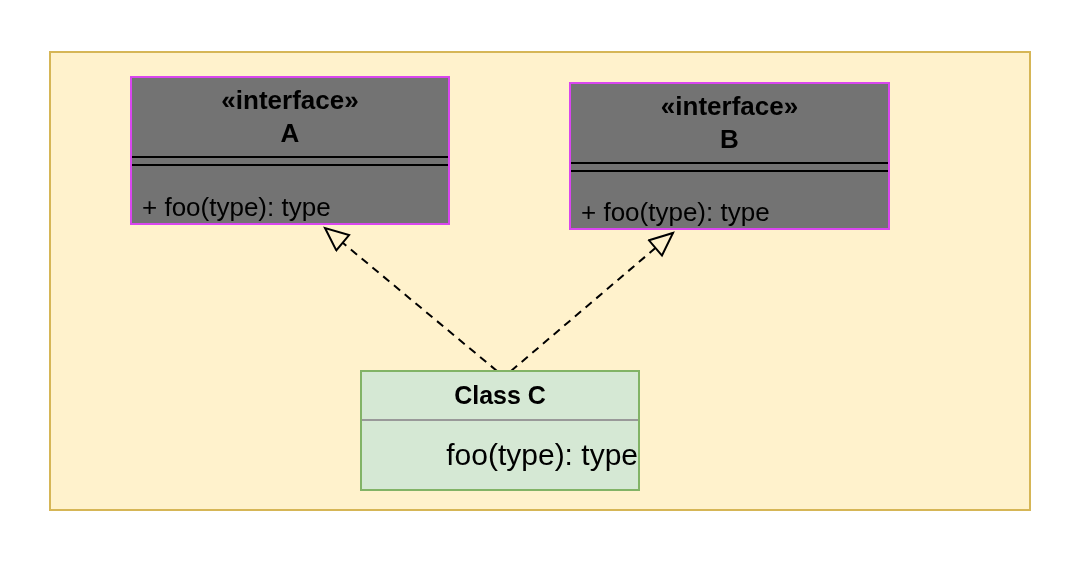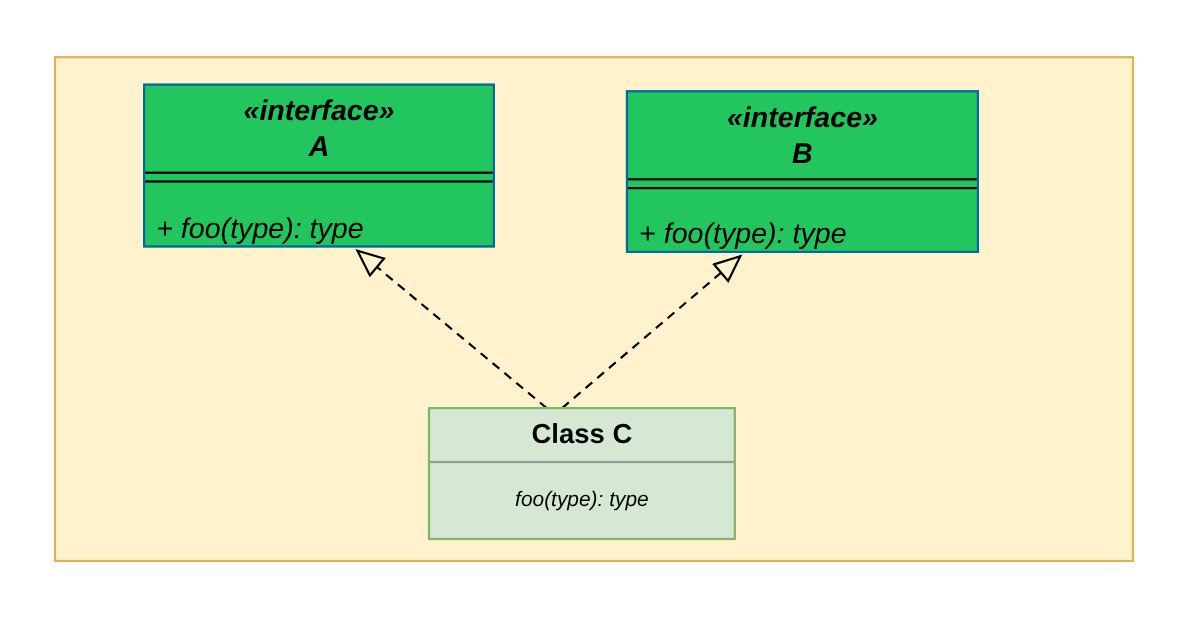--- a/index.html
+++ b/index.html
@@ -34,26 +34,25 @@
     top: 0;
     width: 1082px;
     height: 562px;
     pointer-events: none;
   }
   svg.edges line { pointer-events: stroke; }
 
   
   .iface {
     position: absolute;
-    background: #22c55e;
-    border: 2px solid #0369a1;
+    background: #737373;
+    border: 2px solid #d946ef;
     display: flex;
     flex-direction: column;
     box-sizing: border-box;
-    font-style: italic;
   }
   .iface-a { left: 130px; top: 76px;  width: 320px; height: 149px; }
   .iface-b { left: 569px; top: 82px;  width: 321px; height: 148px; }
   .iface-header {
     height: 78px;
     border-bottom: 2px solid #000000;
     display: flex;
     flex-direction: column;
     align-items: center;
     justify-content: center;
@@ -69,21 +68,21 @@
     flex: 1;
     display: flex;
     align-items: flex-end;
     padding-left: 10px;
     font-size: 26px;
   }
 
   
   .klass {
     position: absolute;
-    left: 389px;
+    left: 360px;
     top: 370px;
     width: 280px;
     height: 121px;
     background: #D5E8D4;
     border: 2px solid #82B366;
     display: flex;
     flex-direction: column;
     box-sizing: border-box;
   }
   .klass-header {
@@ -92,23 +91,22 @@
     display: flex;
     align-items: center;
     justify-content: center;
     font-weight: bold;
     font-size: 25px;
   }
   .klass-methods {
     flex: 1;
     display: flex;
     align-items: center;
-    justify-content: center;
-    font-size: 19px;
-    font-style: italic;
+    justify-content: flex-end;
+    font-size: 30px;
   }
 </style>
 </head>
 <body>
 
 <div class="canvas">
 
   <div class="boundary"></div>
 
   <svg class="edges" viewBox="0 0 1082 562" xmlns="http://www.w3.org/2000/svg">

